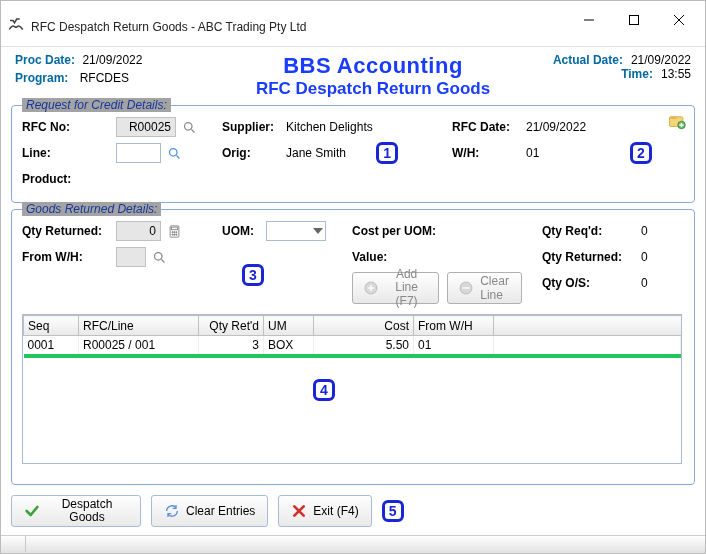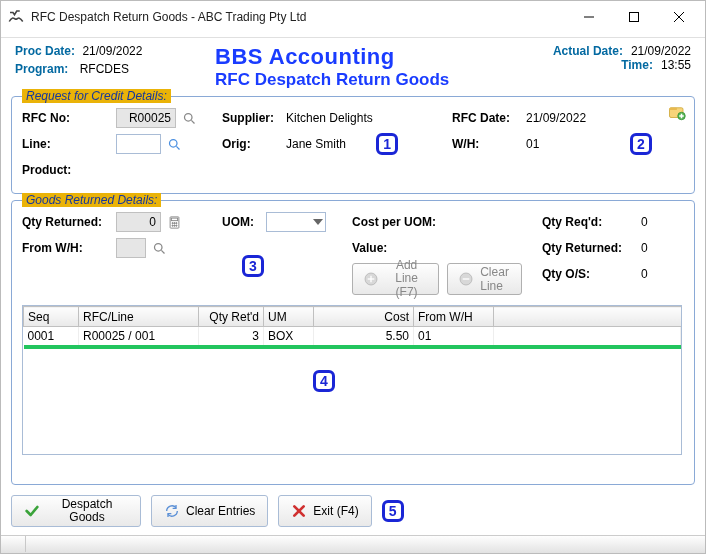--- a/index.html
+++ b/index.html
@@ -1,34 +1,34 @@
 <!DOCTYPE html>
 <html><head>
 <meta charset="utf-8">
 <style>
   * { box-sizing: border-box; font-family: Tahoma, Arial, sans-serif; font-size: 12px; }
   body { margin: 0; padding: 0; background: #fff; width: 706px; height: 554px; overflow: hidden; color: #000; }
   .window { width: 706px; height: 554px; border: 1px solid #bbb; display: flex; flex-direction: column; background: #fff; }
-  .titlebar { height: 37px; display: flex; align-items: center; padding: 0 4px 4px 6px; border-bottom: 1px solid #e0e0e0; }
+  .titlebar { height: 46px; display: flex; align-items: flex-end; padding: 0 4px 12px 6px; border-bottom: 1px solid #e0e0e0; }
   .app-icon { width: 18px; height: 18px; color: #444; margin-right: 6px; flex-shrink: 0; }
   .title-text { flex: 1; font-size: 12px; color: #222; }
   .title-btns { display: flex; }
   .title-btn { width: 45px; height: 28px; display: flex; align-items: center; justify-content: center; color: #000; }
   .header-zone { padding: 6px 14px 2px 14px; display: flex; align-items: flex-start; }
   .head-left { width: 200px; }
   .lab { font-weight: bold; color: #0369a1; }
-  .center-branding { flex: 1; text-align: left; }
+  .center-branding { flex: 1; text-align: center; }
   .brand-title { color: #1a3cff; font-weight: bold; font-size: 22px; letter-spacing: 0.5px; }
   .brand-sub { color: #1a3cff; font-weight: bold; font-size: 17px; }
   .head-right { width: 160px; text-align: right; }
   .head-right .row { display: flex; justify-content: flex-end; gap: 8px; }
   .head-right .lab { text-align: right; }
   .content { padding: 4px 10px; display: flex; flex-direction: column; gap: 6px; flex: 1; }
   .groupbox { border: 1px solid #8aa9d6; border-radius: 4px; padding: 10px 10px 8px 10px; position: relative; }
-  .group-title { position: absolute; top: -8px; left: 10px; background: #eab308; padding: 0 4px; color: #16379c; font-style: italic; font-size: 12px; }
+  .group-title { position: absolute; top: -8px; left: 10px; background: #a3a3a3; padding: 0 4px; color: #16379c; font-style: italic; font-size: 12px; }
   .grid-row { display: flex; align-items: center; margin-bottom: 4px; min-height: 22px; gap: 4px; }
   .fld-lab { font-weight: bold; width: 90px; }
   .fld-lab-sm { font-weight: bold; width: 60px; flex-shrink: 0; }
   .input { border: 1px solid #a9bcd6; background: #f2f7fd; height: 20px; padding: 2px 4px; font-size: 12px; display: inline-flex; align-items: center; }
   .input.grey { background: #e6e6e6; border-color: #c0c0c0; justify-content: flex-end; }
   .input.white { background: #fff; }
   .icon-btn-sm { width: 18px; height: 18px; display: inline-flex; align-items: center; justify-content: center; }
   .grey-mag { color: #888; }
   .calc-ic { color: #888; }
   .select-like { border: 1px solid #a9bcd6; height: 20px; width: 60px; display: inline-flex; align-items: center; justify-content: flex-end; padding-right: 2px; background: #fff; }

